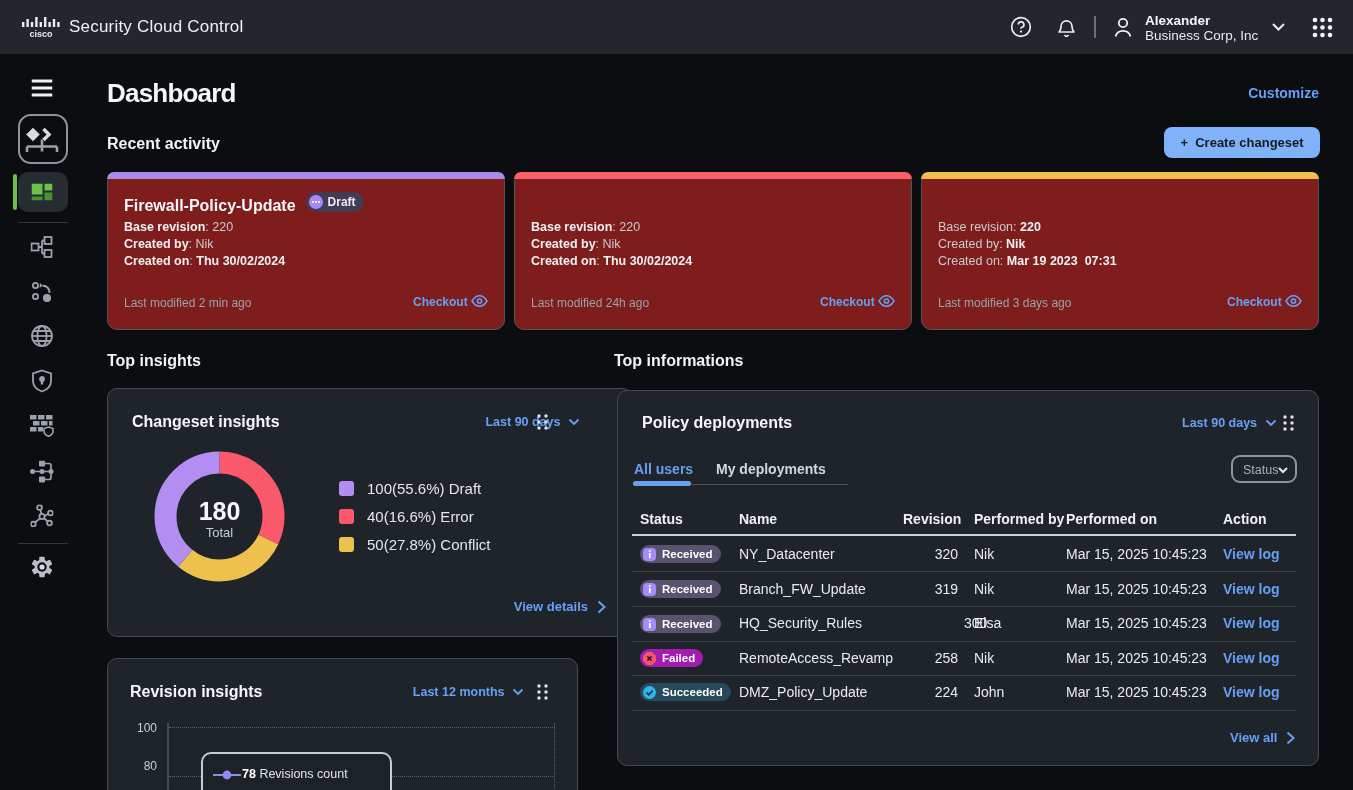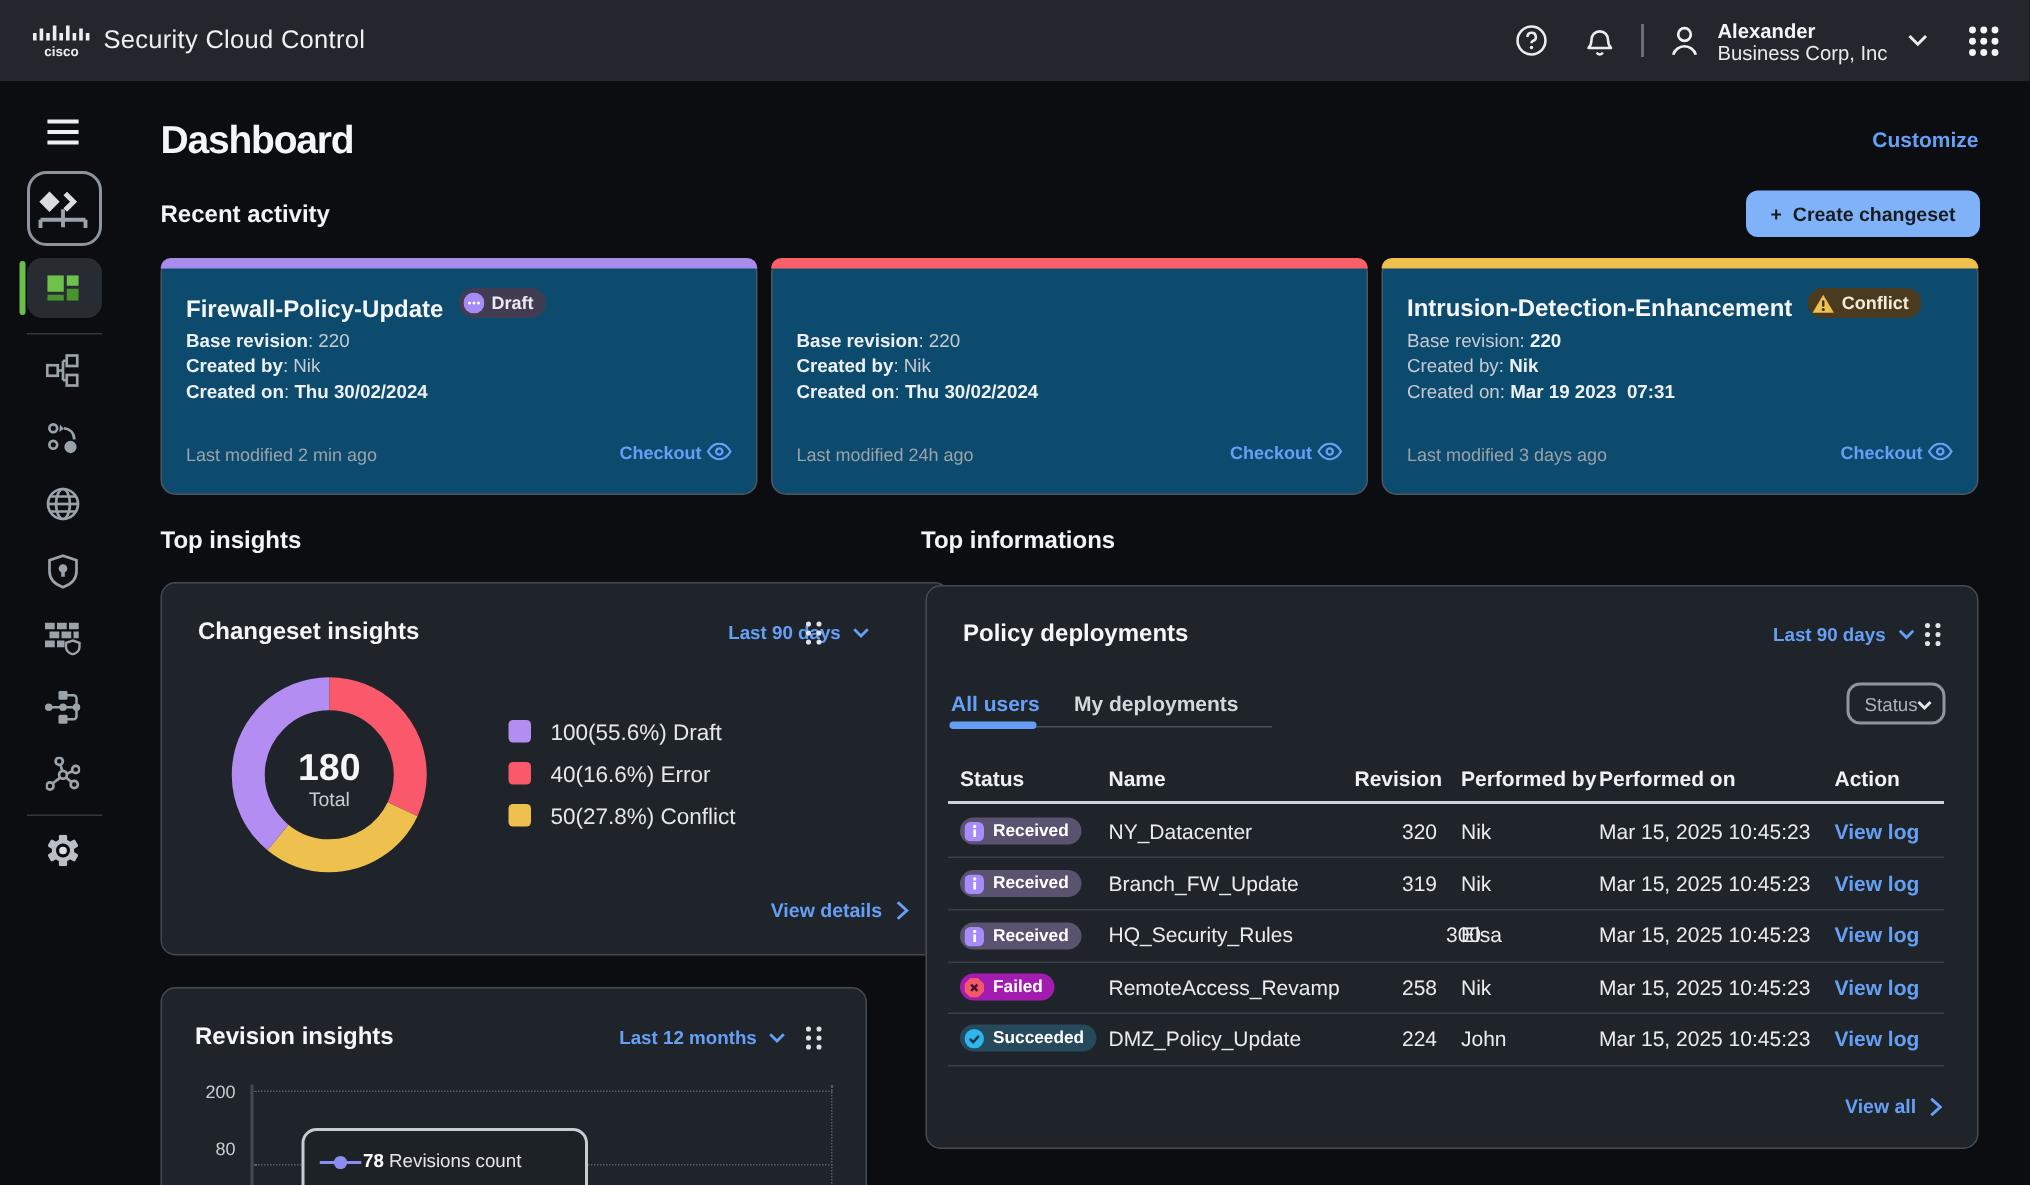--- a/index.html
+++ b/index.html
@@ -20,21 +20,21 @@
 .sicon { position:absolute; left:42px; transform:translate(-50%,-50%); }
 #activeitem { position:absolute; left:18px; top:118px; width:50px; height:40px; background:#272c33; border-radius:10px; }
 #activebar { position:absolute; left:13px; top:120px; width:3.5px; height:36px; background:#6abf4b; border-radius:2px; }
 #outlinebox { position:absolute; left:18px; top:60px; width:50px; height:50px; border:2px solid #8d949c; border-radius:13px; }
 
 #pgtitle { position:absolute; left:107px; top:78px; font-size:26px; font-weight:bold; letter-spacing:-.8px; color:#f4f6f8; }
 #customize { position:absolute; right:34px; top:85px; font-size:14px; font-weight:bold; color:#66a0f6; }
 #recentlbl { position:absolute; left:107px; top:135px; font-size:16px; font-weight:bold; color:#f1f4f6; }
 #createbtn { position:absolute; left:1164px; top:127px; width:156px; height:31px; background:#7fb2f8; border-radius:8px; color:#171b20; font-size:13px; font-weight:bold; text-align:center; line-height:31px; }
 
-.ccard { position:absolute; top:172px; width:398px; height:158px; background:#0c4a6e; border:1px solid #4f565d; border-radius:10px; }
+.ccard { position:absolute; top:172px; width:398px; height:158px; background:#7f1d1d; border:1px solid #4f565d; border-radius:10px; }
 .ctop { position:absolute; left:-1px; top:-1px; width:398px; height:7px; border-radius:10px 10px 0 0; }
 .ctitle { position:absolute; left:16px; top:19px; font-size:16px; font-weight:bold; color:#f4f6f8; white-space:nowrap; }
 .cmeta { position:absolute; left:16px; top:46px; font-size:12.5px; line-height:17px; color:#c6cbd1; }
 .cmeta b { color:#eef1f4; }
 .clast { position:absolute; left:16px; top:123px; font-size:12px; color:#9aa2aa; }
 .checkout { position:absolute; right:16px; top:122px; font-size:12px; font-weight:bold; color:#66a0f6; }
 .pill { display:inline-flex; align-items:center; height:20px; border-radius:10px; padding:0 8px 0 3px; font-size:12px; font-weight:bold; vertical-align:2px; margin-left:10px; }
 
 .seclbl { position:absolute; top:352px; font-size:16px; font-weight:bold; color:#f1f4f6; }
 .card { position:absolute; background:#1f242b; border:1px solid #434a51; border-radius:10px; }
@@ -223,25 +223,20 @@
   <div class="cmeta"><b>Base revision</b>: 220<br><b>Created by</b>: Nik<br><b>Created on</b>: <b>Thu 30/02/2024</b></div>
   <div class="clast">Last modified 24h ago</div>
   <div class="checkout">Checkout <svg width="17" height="12" viewBox="0 0 17 12" fill="none" stroke="#66a0f6" stroke-width="1.5" style="vertical-align:-1px">
         <path d="M1 6 C3.5 1.8 6 .8 8.5 .8 S13.5 1.8 16 6 C13.5 10.2 11 11.2 8.5 11.2 S3.5 10.2 1 6 Z"></path>
         <circle cx="8.5" cy="6" r="2.1"></circle>
       </svg></div>
 </div>
 
 <div class="ccard" style="left:921px">
   <div class="ctop" style="background:#f0c04f"></div>
-  <div class="ctitle">Intrusion-Detection-Enhancement<span class="pill" style="background:#4a3a20;color:#f3ebd7"><svg width="15" height="13" viewBox="0 0 15 13" style="margin-right:5px">
-          <path d="M7.5 .5 L14.6 12.5 H.4 Z" fill="#eec04f"></path>
-          <rect x="6.7" y="4.2" width="1.6" height="4.3" rx=".8" fill="#3a3018"></rect>
-          <circle cx="7.5" cy="10.3" r="1" fill="#3a3018"></circle>
-        </svg>Conflict</span></div>
   <div class="cmeta">Base revision: <b>220</b><br>Created by: <b>Nik</b><br>Created on: <b>Mar 19 2023&nbsp; 07:31</b></div>
   <div class="clast">Last modified 3 days ago</div>
   <div class="checkout">Checkout <svg width="17" height="12" viewBox="0 0 17 12" fill="none" stroke="#66a0f6" stroke-width="1.5" style="vertical-align:-1px">
         <path d="M1 6 C3.5 1.8 6 .8 8.5 .8 S13.5 1.8 16 6 C13.5 10.2 11 11.2 8.5 11.2 S3.5 10.2 1 6 Z"></path>
         <circle cx="8.5" cy="6" r="2.1"></circle>
       </svg></div>
 </div>
 
 <div class="seclbl" style="left:107px">Top insights</div>
 <div class="seclbl" style="left:614px">Top informations</div>
@@ -289,21 +284,21 @@
       </svg>
   </div>
   <svg style="position:absolute;left:428px;top:24px" width="13" height="18" viewBox="0 0 13 18" fill="#dfe3e7">
     <circle cx="3" cy="3" r="1.7"></circle>
       <circle cx="10" cy="3" r="1.7"></circle>
       <circle cx="3" cy="9" r="1.7"></circle>
       <circle cx="10" cy="9" r="1.7"></circle>
       <circle cx="3" cy="15" r="1.7"></circle>
       <circle cx="10" cy="15" r="1.7"></circle>
   </svg>
-  <div style="position:absolute;left:23px;top:62px;width:26px;text-align:right;font-size:12px;color:#c9ced3">200</div>
+  <div style="position:absolute;left:23px;top:62px;width:26px;text-align:right;font-size:12px;color:#c9ced3">100</div>
   <div style="position:absolute;left:23px;top:100px;width:26px;text-align:right;font-size:12px;color:#c9ced3">80</div>
   <div style="position:absolute;left:59px;top:64px;width:1.5px;height:96px;background:#434a51"></div>
   <div style="position:absolute;left:61px;top:68px;width:386px;height:1px;border-top:1.5px dotted #565d64"></div>
   <div style="position:absolute;left:61px;top:116.5px;width:386px;height:1px;border-top:1.5px dotted #565d64"></div>
   <div style="position:absolute;left:446px;top:64px;width:1px;height:96px;border-left:1.5px dotted #565d64"></div>
   <div style="position:absolute;left:93px;top:93px;width:191px;height:67px;background:#1d2227;border:2px solid #c6ccd2;border-radius:10px">
     <svg style="position:absolute;left:10px;top:16px" width="28" height="10" viewBox="0 0 28 10">
         <line x1="0" y1="5" x2="28" y2="5" stroke="#8b8ef0" stroke-width="2"></line>
         <circle cx="14" cy="5" r="4.4" fill="#8b8ef0"></circle>
       </svg>

